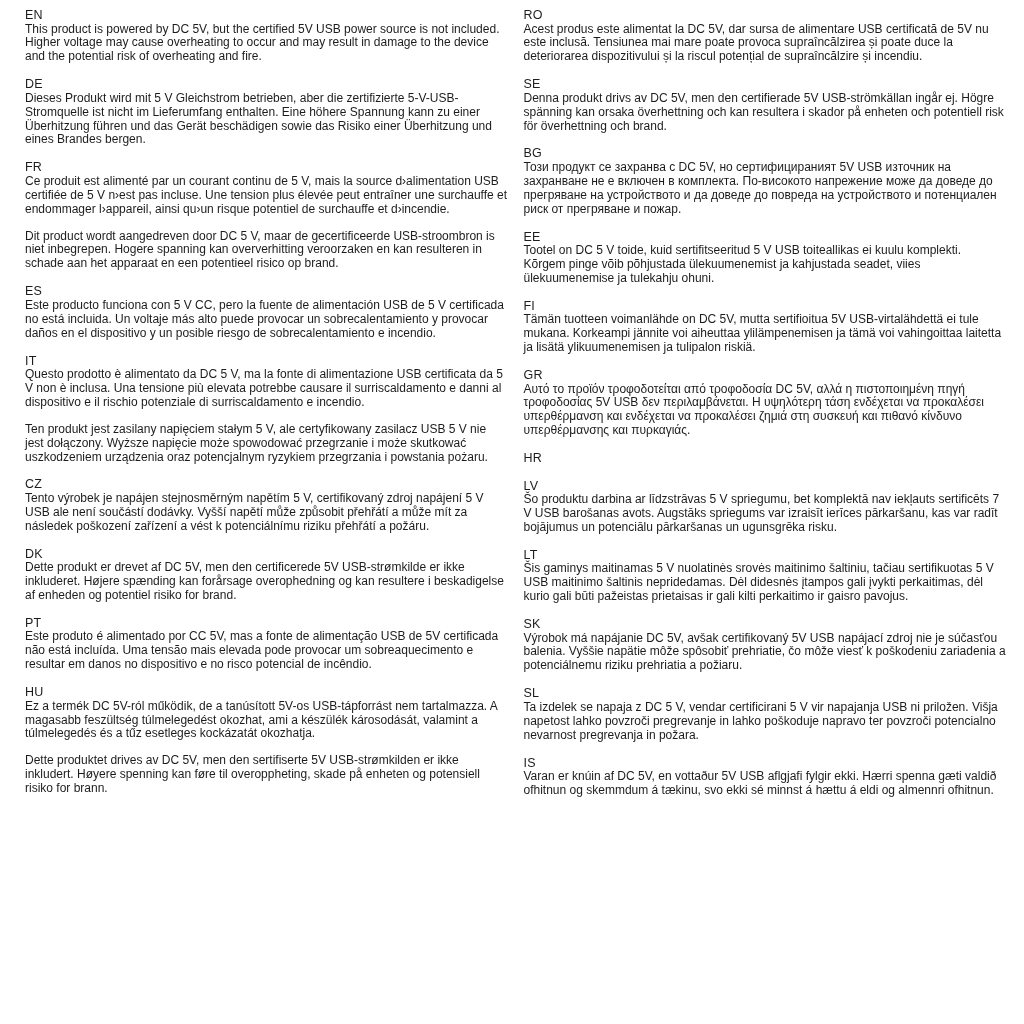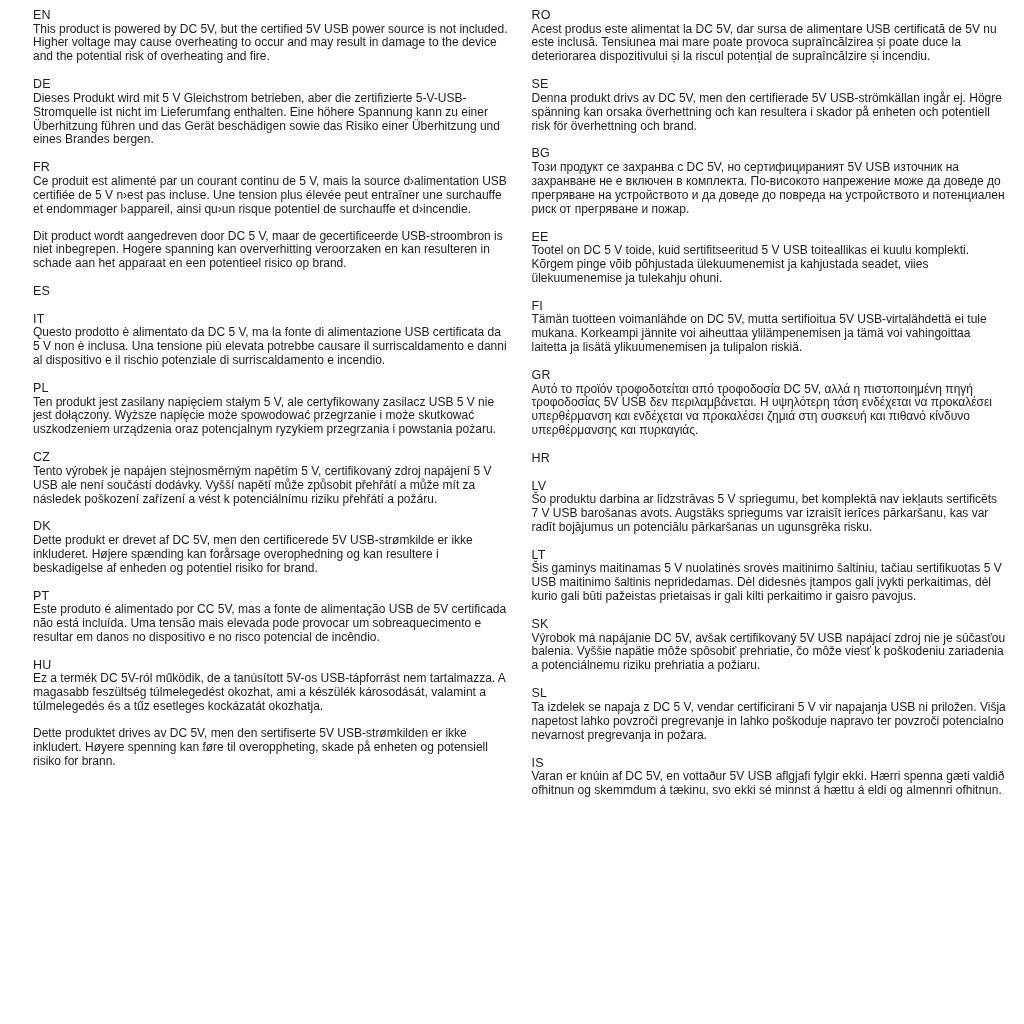--- a/index.html
+++ b/index.html
@@ -23,21 +23,21 @@
     display: grid;
     grid-template-columns: 1fr 1fr;
     column-gap: 16px;
     align-content: start;
     overflow: hidden;
   }
   .col {
     min-width: 0;
   }
   .lang-block {
-    margin: 0 0 13px 8px;
+    margin: 0 0 13px 0;
   }
   .lang-code {
     font-size: 12.5px;
     line-height: 1.16;
     font-weight: 400;
     letter-spacing: 0.2px;
   }
   .lang-text {
     margin: 0;
     font-size: 12px;
@@ -64,29 +64,29 @@
     <div class="lang-code">FR</div>
     <p class="lang-text">Ce produit est alimenté par un courant continu de 5 V, mais la source d›alimentation USB certifiée de 5 V n›est pas incluse. Une tension plus élevée peut entraîner une surchauffe et endommager l›appareil, ainsi qu›un risque potentiel de surchauffe et d›incendie.</p>
   </div>
 
   <div class="lang-block">
     <p class="lang-text">Dit product wordt aangedreven door DC 5 V, maar de gecertificeerde USB-stroombron is niet inbegrepen. Hogere spanning kan oververhitting veroorzaken en kan resulteren in schade aan het apparaat en een potentieel risico op brand.</p>
   </div>
 
   <div class="lang-block">
     <div class="lang-code">ES</div>
+    <p class="lang-text">Este producto funciona con 5 V CC, pero la fuente de alimentación USB de 5 V certificada no está incluida. Un voltaje más alto puede provocar un sobrecalentamiento y provocar daños en el dispositivo y un posible riesgo de sobrecalentamiento e incendio.</p>
   </div>
 
   <div class="lang-block">
     <div class="lang-code">IT</div>
     <p class="lang-text">Questo prodotto è alimentato da DC 5 V, ma la fonte di alimentazione USB certificata da 5 V non è inclusa. Una tensione più elevata potrebbe causare il surriscaldamento e danni al dispositivo e il rischio potenziale di surriscaldamento e incendio.</p>
   </div>
 
   <div class="lang-block">
-    <div class="lang-code">PL</div>
     <p class="lang-text">Ten produkt jest zasilany napięciem stałym 5 V, ale certyfikowany zasilacz USB 5 V nie jest dołączony. Wyższe napięcie może spowodować przegrzanie i może skutkować uszkodzeniem urządzenia oraz potencjalnym ryzykiem przegrzania i powstania pożaru.</p>
   </div>
 
   <div class="lang-block">
     <div class="lang-code">CZ</div>
     <p class="lang-text">Tento výrobek je napájen stejnosměrným napětím 5 V, certifikovaný zdroj napájení 5 V USB ale není součástí dodávky. Vyšší napětí může způsobit přehřátí a může mít za následek poškození zařízení a vést k potenciálnímu riziku přehřátí a požáru.</p>
   </div>
 
   <div class="lang-block">
     <div class="lang-code">DK</div>

